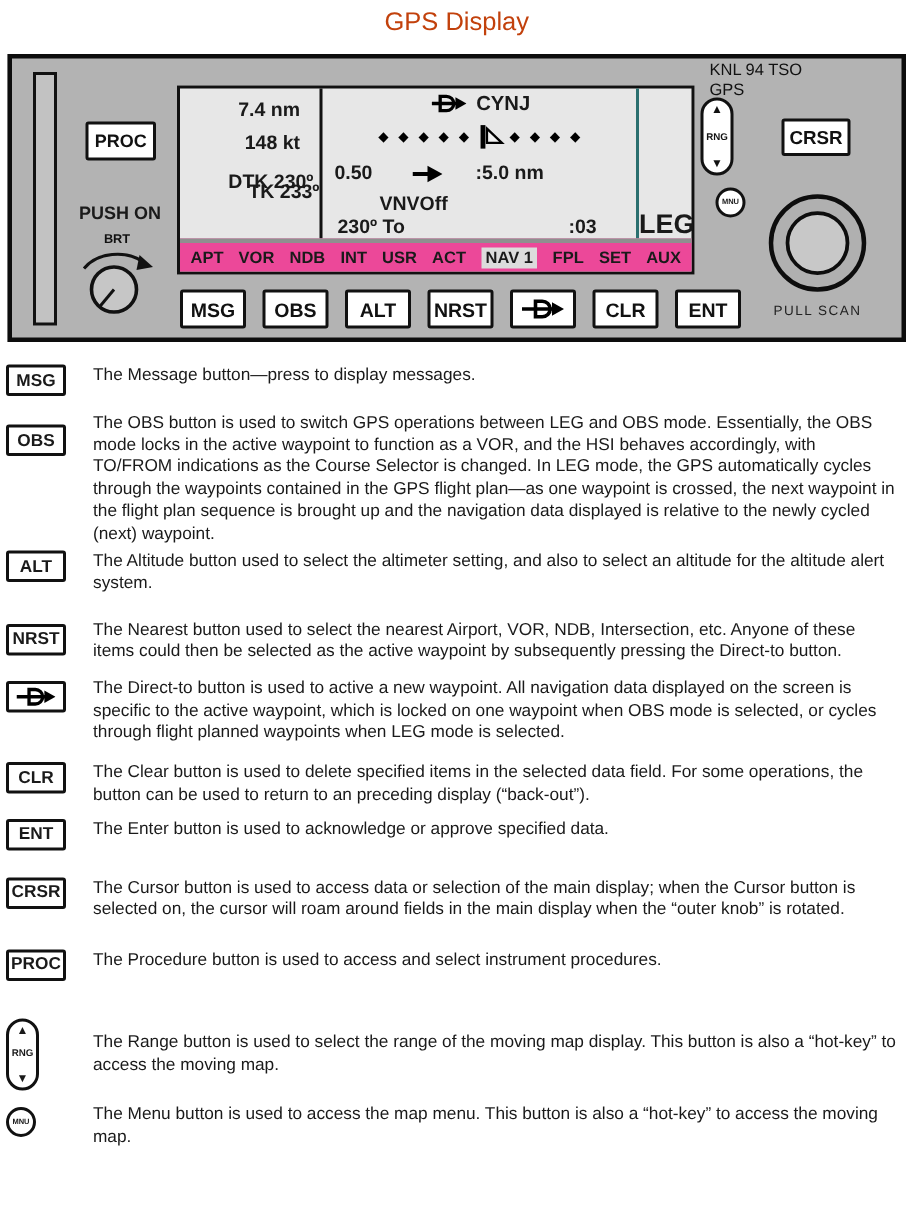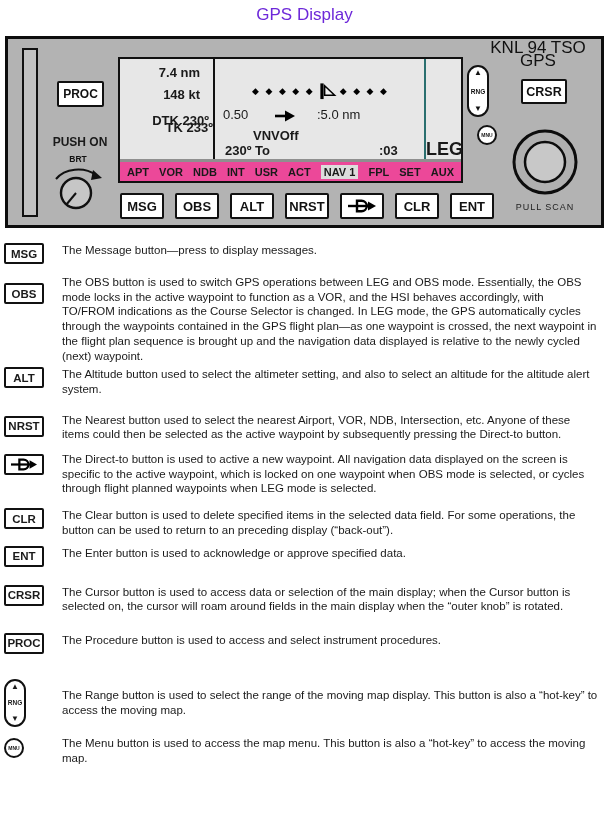--- a/index.html
+++ b/index.html
@@ -1,51 +1,51 @@
 <!DOCTYPE html>
 <html><head>
 <meta charset="utf-8">
 <style>
   html,body{margin:0;padding:0;background:#fff;}
   .page{position:relative;width:609px;height:814px;background:#fff;
         font-family:"Liberation Sans",sans-serif;color:#1a1a1a;overflow:hidden;}
   .title{position:absolute;top:5px;left:0;width:609px;text-align:center;
-         font-size:17px;color:#6d28d9;}
+         font-size:17px;color:#c2410c;}
   
   .panel{position:absolute;left:5px;top:36px;width:599px;height:192px;
          background:#b3b3b3;border:3px solid #0d0d0d;box-sizing:border-box;}
   .vbar{position:absolute;left:14px;top:9px;width:16px;height:169px;
         background:#c2c2c2;border:2px solid #111;box-sizing:border-box;}
   .pbtn{position:absolute;background:#fff;border:2px solid #111;border-radius:2px;
         display:flex;align-items:center;justify-content:center;
         font-weight:bold;font-size:12px;color:#111;box-sizing:border-box;}
   .proc{left:49px;top:42px;width:47px;height:26px;}
   .crsr{left:513px;top:40px;width:46px;height:25px;font-size:12.5px;}
   .pushon{position:absolute;left:24px;top:96px;width:96px;text-align:center;
           font-weight:bold;font-size:12px;}
-  .brand{position:absolute;left:465px;top:2px;width:130px;text-align:center;
-         font-size:17px;line-height:13px;color:#111;}
+  .brand{position:absolute;left:465px;top:2px;width:130px;
+         font-size:11px;line-height:13px;color:#111;}
   .pullscan{position:absolute;left:496px;top:163px;width:82px;text-align:center;
             font-size:9px;letter-spacing:1px;color:#222;}
   
   .screen{position:absolute;left:110px;top:18px;width:345px;height:126px;
           background:#e7e7e7;border:2px solid #111;box-sizing:border-box;}
   .scr-main{position:absolute;left:0;top:0;width:341px;height:84px;}
   .scr-left{position:absolute;left:0;top:0;width:95px;height:100px;
             border-right:2px solid #111;box-sizing:border-box;}
   .scr-left div{position:absolute;right:0;font-weight:bold;font-size:13px;width:95px;text-align:right;box-sizing:border-box;}
   .sl1{top:6px;padding-right:13px;} .sl2{top:28px;padding-right:13px;}
   .sl3{top:54px;padding-right:4px;} .sl4{top:61px;padding-right:0;}
   .scr-center{position:absolute;left:97px;top:0;width:207px;height:100px;}
   .scr-r1{position:absolute;left:0;top:2px;width:207px;display:flex;align-items:center;
           justify-content:center;gap:6px;font-weight:bold;font-size:13.5px;}
   .scr-r2{position:absolute;left:0;top:22px;width:207px;display:flex;align-items:center;
           justify-content:center;gap:3px;}
   .dots{font-size:9px;letter-spacing:2px;color:#000;}
-  .scr-r3{position:absolute;left:0;top:48px;width:207px;height:18px;font-weight:normal;font-size:13px;}
+  .scr-r3{position:absolute;left:0;top:48px;width:207px;height:18px;font-weight:bold;font-size:13px;}
   .scale{position:absolute;left:6px;top:0;} .toscale{position:absolute;left:100px;top:0;}
   .r3arrow{position:absolute;left:58px;top:3px;}
   .scr-r4{position:absolute;left:36px;top:69px;display:flex;font-weight:bold;font-size:13px;}
   .scr-r5{position:absolute;left:0;top:84px;width:207px;font-weight:bold;font-size:13px;}
   .course{position:absolute;left:8px;top:0;} .time{position:absolute;left:162px;top:0;}
   .teal{position:absolute;left:304px;top:0;width:2px;height:100px;background:#2a6f6f;}
   .leg{position:absolute;left:306px;top:80px;width:35px;text-align:center;
        font-weight:bold;font-size:18px;}
   .menubar{position:absolute;left:0;top:100px;width:341px;height:22px;background:#ec4899;
            border-top:3px solid #8f8f8f;box-sizing:border-box;display:flex;
@@ -112,20 +112,28 @@
     <div class="screen">
       <div class="scr-main">
         <div class="scr-left">
           <div class="sl1">7.4 nm</div>
           <div class="sl2">148 kt</div>
           <div class="sl3">DTK 230º</div>
           <div class="sl4">TK 233º</div>
         </div>
 
         <div class="scr-center">
+          <div class="scr-r1">
+            <svg width="24" height="14" viewBox="0 0 26 14">
+              <line x1="1" y1="7" x2="19" y2="7" stroke="#000" stroke-width="2.4"></line>
+              <polygon points="18,2.5 26,7 18,11.5" fill="#000"></polygon>
+              <path d="M7 1.8 L11.5 1.8 A 5.3 5.2 0 0 1 11.5 12.2 L7 12.2 Z" fill="none" stroke="#000" stroke-width="2.4"></path>
+            </svg>
+            <span>CYNJ</span>
+          </div>
           <div class="scr-r2">
             <span class="dots">◆ ◆ ◆ ◆ ◆</span>
             <svg width="19" height="20" viewBox="0 0 20 20">
               <polygon points="7,4.5 17.5,14.5 7,14.5" fill="#f2f2f2" stroke="#000" stroke-width="1.6"></polygon>
               <rect x="2.5" y="2" width="3.4" height="16.5" fill="#000"></rect>
             </svg>
             <span class="dots">◆ ◆ ◆ ◆</span>
           </div>
           <div class="scr-r3">
             <span class="scale">0.50</span>

